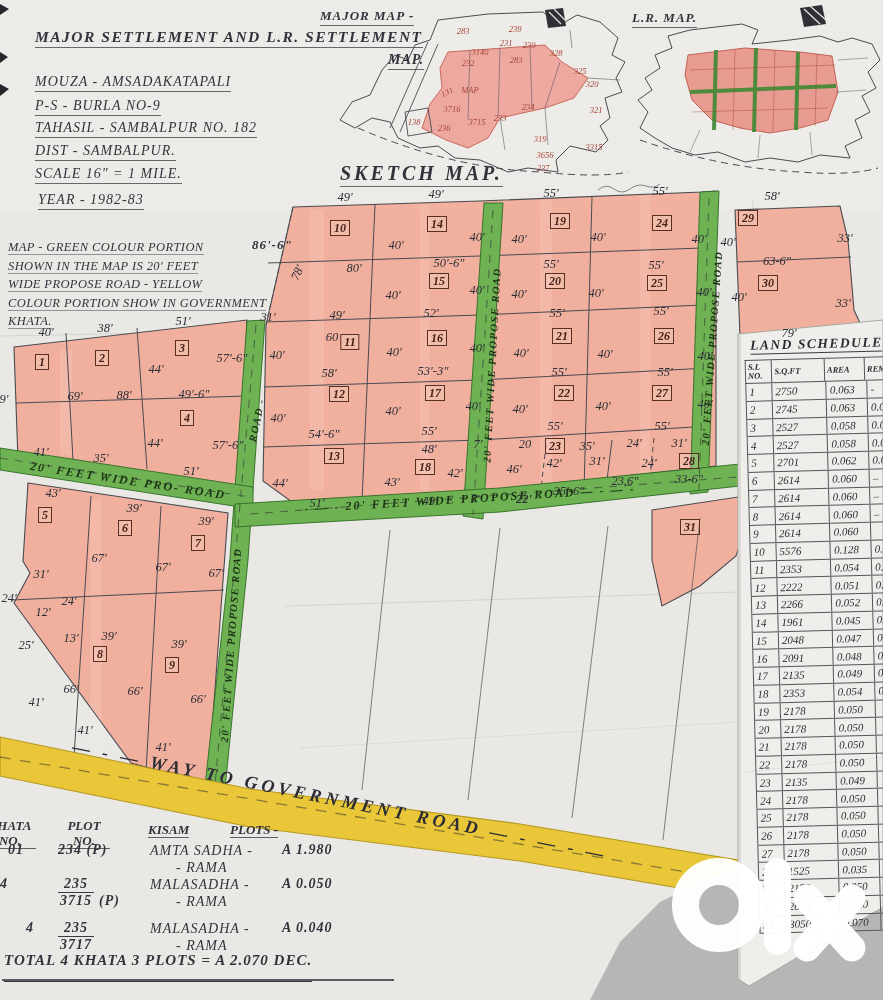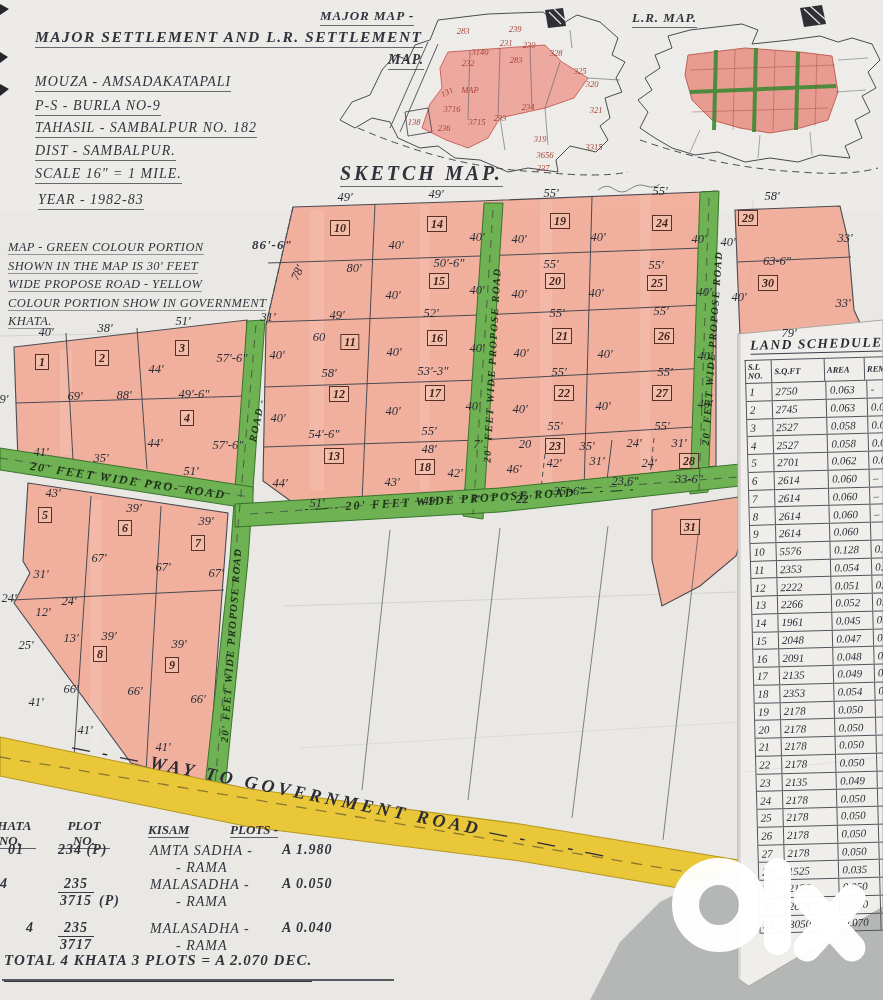--- a/index.html
+++ b/index.html
@@ -240,21 +240,21 @@
   <span class="abs hand hl dist u">DIST - SAMBALPUR.</span>
   <span class="abs hand hl scale u">SCALE 16" = 1 MILE.</span>
   <span class="abs hand hl year u">YEAR - 1982-83</span>
 
   <span class="abs hand majorlbl u">MAJOR MAP -</span>
   <span class="abs hand lrlbl u">L.R. MAP.</span>
   <span class="abs hand sketchhead u">SKETCH MAP.</span>
 
   <div class="abs" id="notes-lines">
       <div><span>MAP - GREEN COLOUR PORTION</span></div>
-      <div><span>SHOWN IN THE MAP IS 30' FEET</span></div>
+      <div><span>SHOWN IN THE MAP IS 20' FEET</span></div>
       <div><span>WIDE PROPOSE ROAD - YELLOW</span></div>
       <div><span>COLOUR PORTION SHOW IN GOVERNMENT</span></div>
       <div><span>KHATA.</span></div>
     </div>
   <span class="abs hand note-annot">86'-6"</span>
 
   <div class="layer" id="mini-nums">
       <span class="mini-num" style="left: 463px; top: 31px; transform: translate(-50%, -50%) rotate(0deg);">283</span>
       <span class="mini-num" style="left: 515px; top: 29px; transform: translate(-50%, -50%) rotate(0deg);">239</span>
       <span class="mini-num" style="left: 480px; top: 52px; transform: translate(-50%, -50%) rotate(0deg);">3140</span>
@@ -303,21 +303,21 @@
       <span class="dim-label" style="left: 519px; top: 294px; transform: translate(-50%, -50%) rotate(0deg);">40'</span>
       <span class="dim-label" style="left: 596px; top: 293px; transform: translate(-50%, -50%) rotate(0deg);">40'</span>
       <span class="dim-label" style="left: 704px; top: 292px; transform: translate(-50%, -50%) rotate(0deg);">40'</span>
       <span class="dim-label" style="left: 739px; top: 297px; transform: translate(-50%, -50%) rotate(0deg);">40'</span>
       <span class="dim-label" style="left: 843px; top: 303px; transform: translate(-50%, -50%) rotate(0deg);">33'</span>
       <span class="dim-label" style="left: 337px; top: 315px; transform: translate(-50%, -50%) rotate(0deg);">49'</span>
       <span class="dim-label" style="left: 431px; top: 313px; transform: translate(-50%, -50%) rotate(0deg);">52'</span>
       <span class="dim-label" style="left: 557px; top: 313px; transform: translate(-50%, -50%) rotate(0deg);">55'</span>
       <span class="dim-label" style="left: 661px; top: 311px; transform: translate(-50%, -50%) rotate(0deg);">55'</span>
       <span class="dim-label" style="left: 789px; top: 333px; transform: translate(-50%, -50%) rotate(0deg);">79'</span>
-      <span class="dim-label" style="left: 319px; top: 337px; transform: translate(-50%, -50%) rotate(0deg);">60</span>
+      <span class="dim-label" style="left: 332px; top: 337px; transform: translate(-50%, -50%) rotate(0deg);">60</span>
       <span class="dim-label" style="left: 277px; top: 355px; transform: translate(-50%, -50%) rotate(0deg);">40'</span>
       <span class="dim-label" style="left: 394px; top: 352px; transform: translate(-50%, -50%) rotate(0deg);">40'</span>
       <span class="dim-label" style="left: 477px; top: 348px; transform: translate(-50%, -50%) rotate(0deg);">40'</span>
       <span class="dim-label" style="left: 521px; top: 353px; transform: translate(-50%, -50%) rotate(0deg);">40'</span>
       <span class="dim-label" style="left: 605px; top: 354px; transform: translate(-50%, -50%) rotate(0deg);">40'</span>
       <span class="dim-label" style="left: 705px; top: 356px; transform: translate(-50%, -50%) rotate(0deg);">40'</span>
       <span class="dim-label" style="left: 329px; top: 373px; transform: translate(-50%, -50%) rotate(0deg);">58'</span>
       <span class="dim-label" style="left: 433px; top: 371px; transform: translate(-50%, -50%) rotate(0deg);">53'-3"</span>
       <span class="dim-label" style="left: 559px; top: 372px; transform: translate(-50%, -50%) rotate(0deg);">55'</span>
       <span class="dim-label" style="left: 665px; top: 372px; transform: translate(-50%, -50%) rotate(0deg);">55'</span>

